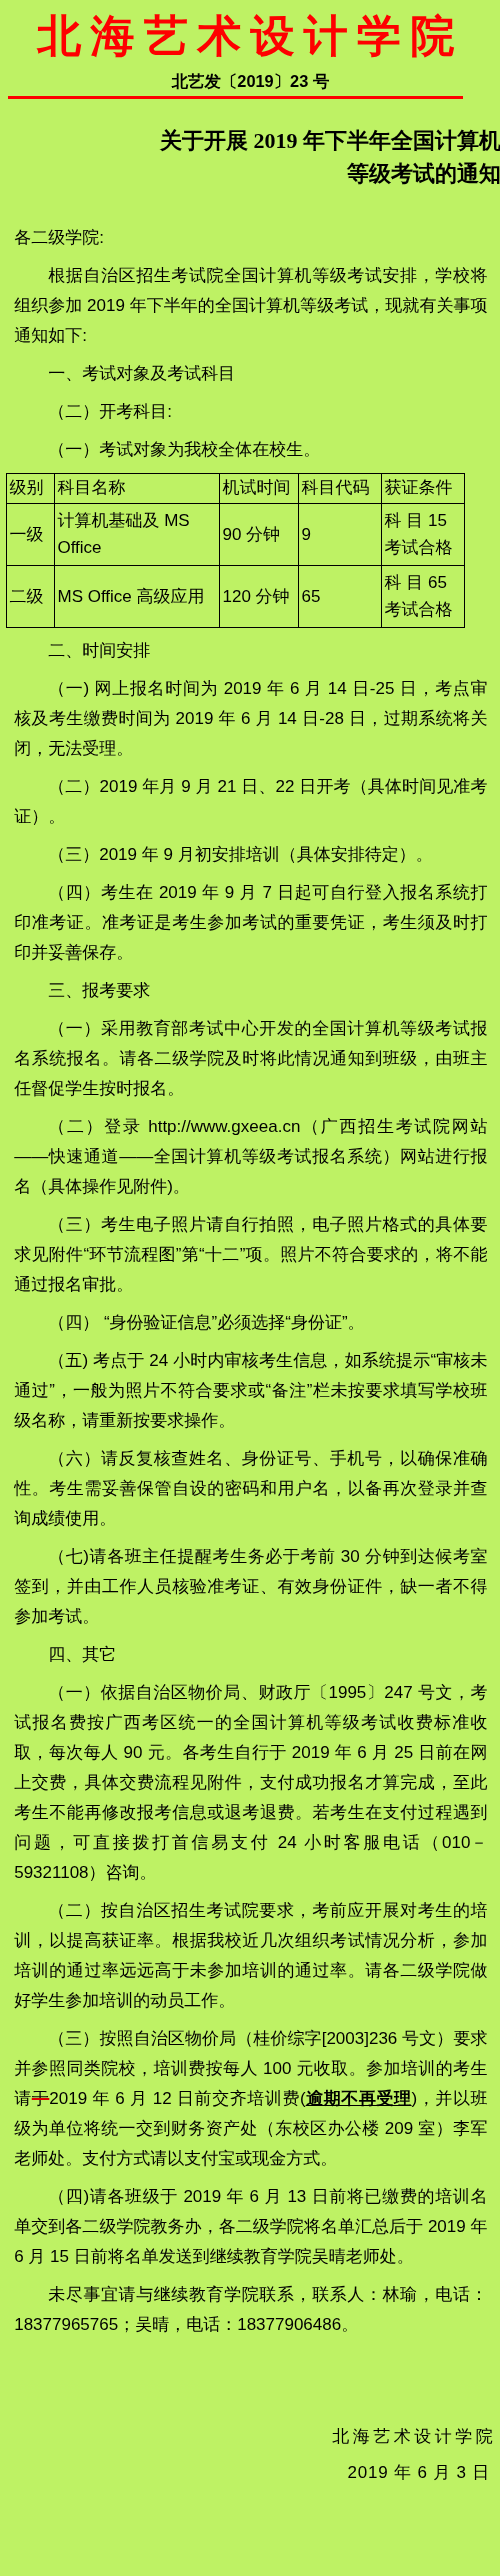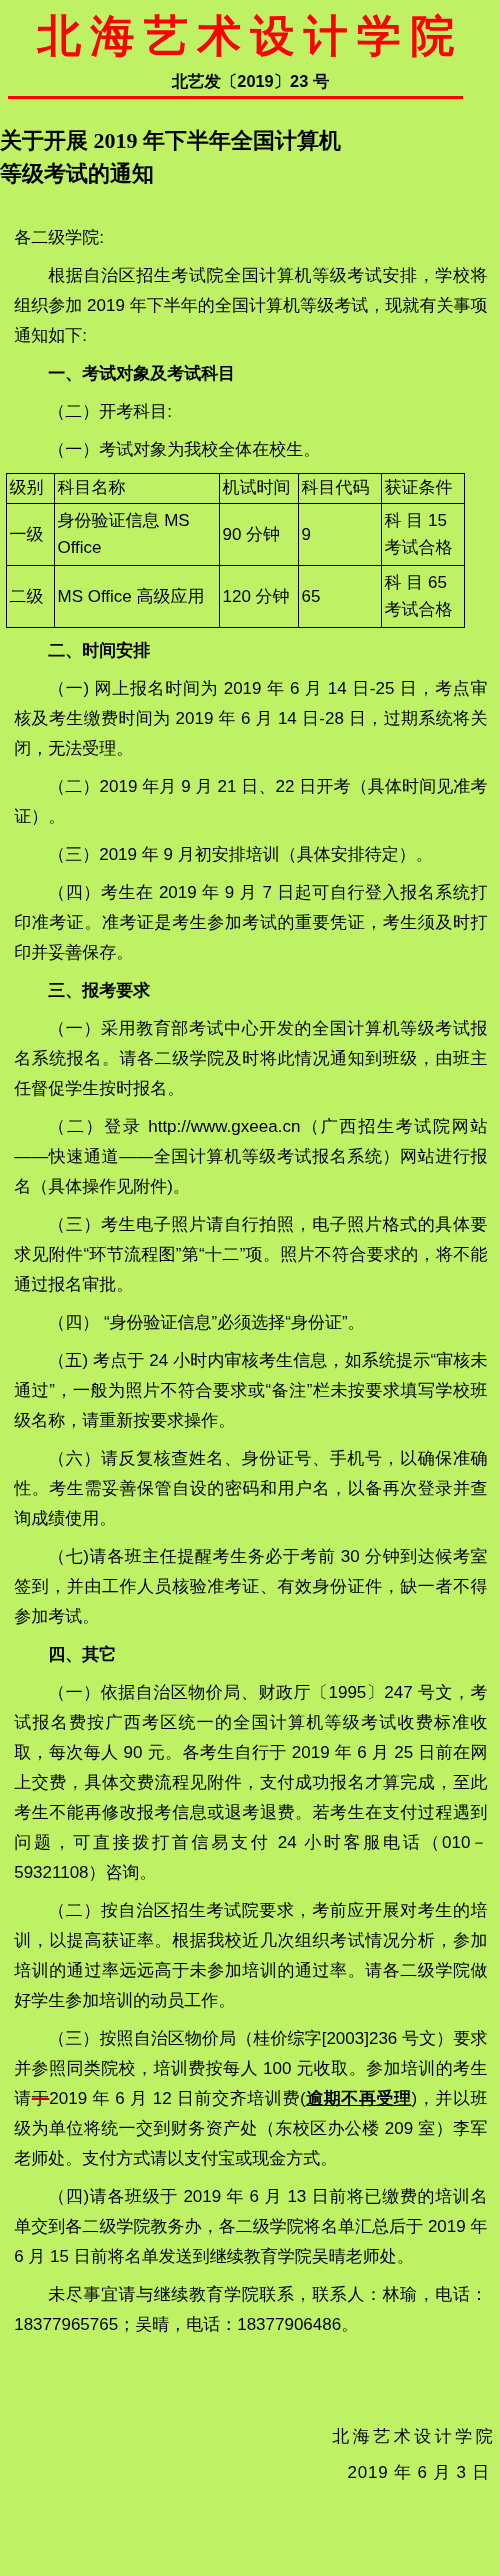--- a/index.html
+++ b/index.html
@@ -31,35 +31,35 @@
     line-height: 18.7px;
   }
   .red-rule {
     width: 455px;
     height: 3.1px;
     background: #fe0000;
     margin: 5.5px 0 0 7.8px;
   }
   .notice-title {
     margin-top: 25px;
-    text-align: left;
+    text-align: right;
     font-family: "Liberation Serif", "DejaVu Serif", serif;
     font-weight: bold;
     font-size: 22px;
     line-height: 33px;
   }
   .body-text {
     margin: 33px 5.5px 0 6.2px;
     font-size: 17px;
     line-height: 30px;
     text-align: justify;
   }
   .body-text p { margin: 8px; text-indent: 2em; }
   .body-text p.flush { text-indent: 0; }
-  .body-text p.heading { font-weight: bold; }
+  .body-text p.heading { font-weight: normal; }
   .seg-b { font-weight: bold; text-decoration: underline; }
   .seg-rs { text-decoration: line-through; text-decoration-color: #e00000; text-decoration-thickness: 1.6px; }
   table.subjects {
     border-collapse: collapse;
     table-layout: fixed;
     width: 458px;
     margin: 6.2px 0;
     text-align: left;
     font-size: 17px;
   }
@@ -118,21 +118,21 @@
             <th>科目代码</th>
             <th>获证条件</th>
           </tr>
         </thead>
       <tbody id="subjects-body">
           <tr>
             <td>
               <span class="cell-line">一级</span>
             </td>
             <td>
-              <span class="cell-line">身份验证信息 MS</span>
+              <span class="cell-line">计算机基础及 MS</span>
               <span class="cell-line">Office</span>
             </td>
             <td>
               <span class="cell-line">90 分钟</span>
             </td>
             <td>
               <span class="cell-line">9</span>
             </td>
             <td>
               <span class="cell-line">科 目 15</span>

